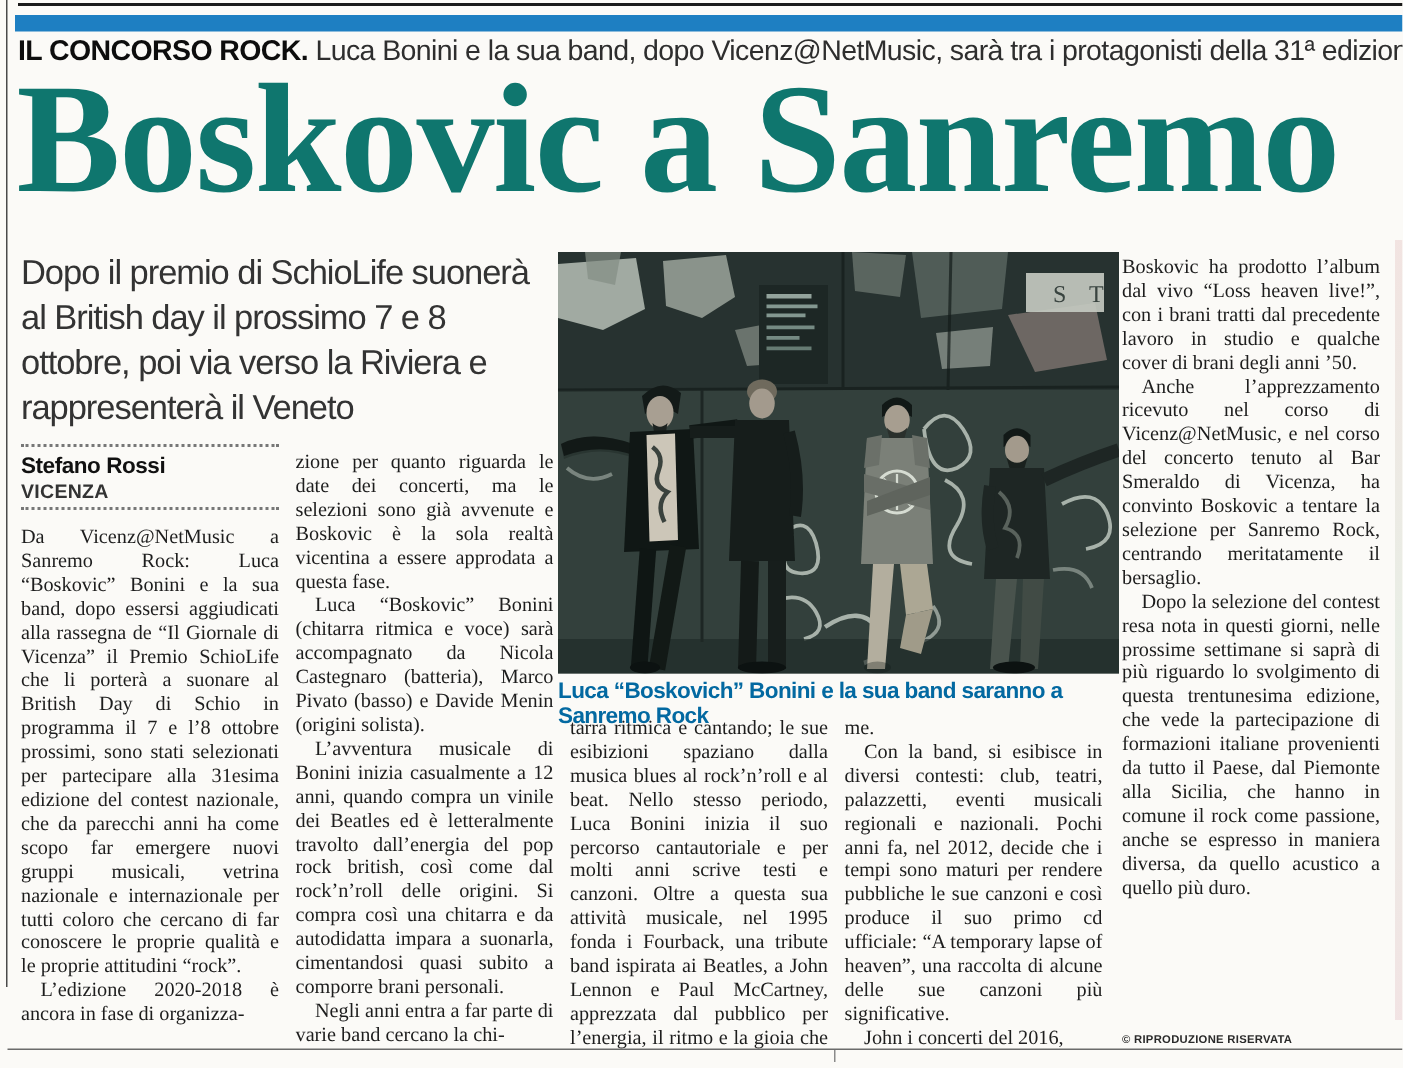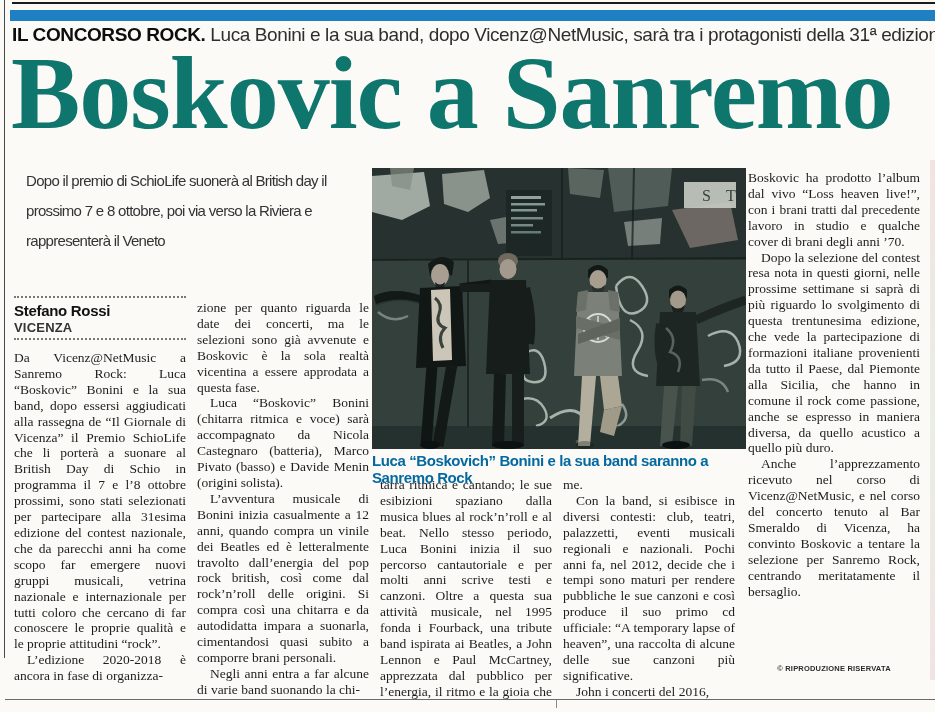--- a/index.html
+++ b/index.html
@@ -12,21 +12,21 @@
 
   .kicker{position:absolute;left:12px;top:24px;width:915px;white-space:nowrap;letter-spacing:-0.4px;}
   .kicker-label{font-weight:700;font-size:19px;color:#0d0d0d;}
   .kicker-text{font-weight:400;font-size:19px;color:#2e2e2e;}
 
   .headline{position:absolute;left:11px;top:42px;margin:0;width:920px;
     font-family:"Liberation Serif",serif;font-weight:700;font-size:104px;line-height:0.98;
     color:#0f766e;white-space:nowrap;letter-spacing:-1px;}
 
   .lead{position:absolute;left:14px;top:166px;width:358px;
-    font-size:15px;line-height:30px;letter-spacing:-0.7px;color:#333;font-weight:400;margin-left:12px;}
+    font-size:23px;line-height:30px;letter-spacing:-0.7px;color:#333;font-weight:400;}
 
   .byline{position:absolute;left:14px;top:296px;width:172px;
     border-top:2px dotted #777;border-bottom:2px dotted #777;padding:4px 0 3px 0;}
   .byline .author{font-size:15px;font-weight:700;color:#111;letter-spacing:-0.3px;}
   .byline .city{font-size:13px;color:#333;letter-spacing:0.2px;margin-top:1px;font-weight:bold;}
 
   .col{position:absolute;width:172px;font-family:"Liberation Serif",serif;
     font-size:13.5px;line-height:15.9px;color:#1d1d1d;overflow:hidden;}
   .col p{margin:0;text-align:justify;hyphens:auto;}
   .col p + p{text-indent:13px;}
@@ -35,21 +35,21 @@
   .col3{left:380px;top:477px; height:224px;}
   .col4{left:563px;top:477px; height:224px;}
   .col5{left:748px;top:170px; height:524px;}
 
   .photo{position:absolute;left:372px;top:168px;width:374px;height:281px;margin:0;background:#2e3b37;}
   .photo svg{display:block;}
 
   .caption{position:absolute;left:372px;top:452px;width:374px;
     font-size:15px;font-weight:700;color:#0369a1;letter-spacing:-0.4px;}
 
-  .copyright{position:absolute;left:748px;top:664px;width:172px;text-align:center;
+  .copyright{position:absolute;left:748px;top:688px;width:172px;text-align:left;
     font-size:7.5px;font-weight:700;color:#2a2a2a;letter-spacing:0.2px;}
 
   .bottom-rule{position:absolute;left:5px;top:699px;width:930px;height:1px;background:#6b6b6b;}
   .bottom-tick{position:absolute;left:556px;top:700px;width:1px;height:8px;background:#8a8a8a;}
   .scan-edge{position:absolute;right:0;top:160px;width:5px;height:520px;
     background:linear-gradient(180deg,rgba(214,160,160,.25),rgba(160,190,160,.2),rgba(214,160,170,.25));}
 </style>
 </head>
 <body>
 
@@ -73,34 +73,34 @@
   </div>
 
   <div class="col col1">
       <p>Da Vicenz@NetMusic a Sanremo Rock: Luca “Boskovic” Bonini e la sua band, dopo essersi aggiudicati alla rassegna de “Il Giornale di Vicenza” il Premio SchioLife che li porterà a suonare al British Day di Schio in programma il 7 e l’8 ottobre prossimi, sono stati selezionati per partecipare alla 31esima edizione del contest nazionale, che da parecchi anni ha come scopo far emergere nuovi gruppi musicali, vetrina nazionale e internazionale per tutti coloro che cercano di far conoscere le proprie qualità e le proprie attitudini “rock”.</p>
       <p>L’edizione 2020-2018 è ancora in fase di organizza-</p>
     </div>
   <div class="col col2">
       <p>zione per quanto riguarda le date dei concerti, ma le selezioni sono già avvenute e Boskovic è la sola realtà vicentina a essere approdata a questa fase.</p>
       <p>Luca “Boskovic” Bonini (chitarra ritmica e voce) sarà accompagnato da Nicola Castegnaro (batteria), Marco Pivato (basso) e Davide Menin (origini solista).</p>
       <p>L’avventura musicale di Bonini inizia casualmente a 12 anni, quando compra un vinile dei Beatles ed è letteralmente travolto dall’energia del pop rock british, così come dal rock’n’roll delle origini. Si compra così una chitarra e da autodidatta impara a suonarla, cimentandosi quasi subito a comporre brani personali.</p>
-      <p>Negli anni entra a far alcune di varie band suonando la chi-</p>
+      <p>Negli anni entra a far parte di varie band cercano la chi-</p>
     </div>
   <div class="col col3">
       <p>tarra ritmica e cantando; le sue esibizioni spaziano dalla musica blues al rock’n’roll e al beat. Nello stesso periodo, Luca Bonini inizia il suo percorso cantautoriale e per molti anni scrive testi e canzoni. Oltre a questa sua attività musicale, nel 1995 fonda i Fourback, una tribute band ispirata ai Beatles, a John Lennon e Paul McCartney, apprezzata dal pubblico per l’energia, il ritmo e la gioia che espri-</p>
     </div>
   <div class="col col4">
       <p>me.</p>
       <p>Con la band, si esibisce in diversi contesti: club, teatri, palazzetti, eventi musicali regionali e nazionali. Pochi anni fa, nel 2012, decide che i tempi sono maturi per rendere pubbliche le sue canzoni e così produce il suo primo cd ufficiale: “A temporary lapse of heaven”, una raccolta di alcune delle sue canzoni più significative.</p>
       <p>John i concerti del 2016,</p>
     </div>
   <div class="col col5">
-      <p>Boskovic ha prodotto l’album dal vivo “Loss heaven live!”, con i brani tratti dal precedente lavoro in studio e qualche cover di brani degli anni ’70.</p>
+      <p>Boskovic ha prodotto l’album dal vivo “Loss heaven live!”, con i brani tratti dal precedente lavoro in studio e qualche cover di brani degli anni ’50.</p>
+      <p>Anche l’apprezzamento ricevuto nel corso di Vicenz@NetMusic, e nel corso del concerto tenuto al Bar Smeraldo di Vicenza, ha convinto Boskovic a tentare la selezione per Sanremo Rock, centrando meritatamente il bersaglio.</p>
       <p>Dopo la selezione del contest resa nota in questi giorni, nelle prossime settimane si saprà di più riguardo lo svolgimento di questa trentunesima edizione, che vede la partecipazione di formazioni italiane provenienti da tutto il Paese, dal Piemonte alla Sicilia, che hanno in comune il rock come passione, anche se espresso in maniera diversa, da quello acustico a quello più duro.</p>
-      <p>Anche l’apprezzamento ricevuto nel corso di Vicenz@NetMusic, e nel corso del concerto tenuto al Bar Smeraldo di Vicenza, ha convinto Boskovic a tentare la selezione per Sanremo Rock, centrando meritatamente il bersaglio.</p>
     </div>
 
   <figure class="photo">
     <svg viewBox="0 0 374 281" width="374" height="281" xmlns="http://www.w3.org/2000/svg">
       <rect width="374" height="281" fill="#33403c"></rect>
       <rect width="374" height="92" fill="#273230"></rect>
       <g opacity="0.9">
         <polygon points="0,8 52,4 58,38 30,52 0,44" fill="#c7cfc6" opacity="0.85"></polygon>
         <polygon points="18,0 42,0 38,22 20,18" fill="#8f988f" opacity="0.7"></polygon>
         <polygon points="70,6 112,2 118,30 96,44 72,36" fill="#b9c1b7" opacity="0.75"></polygon>

